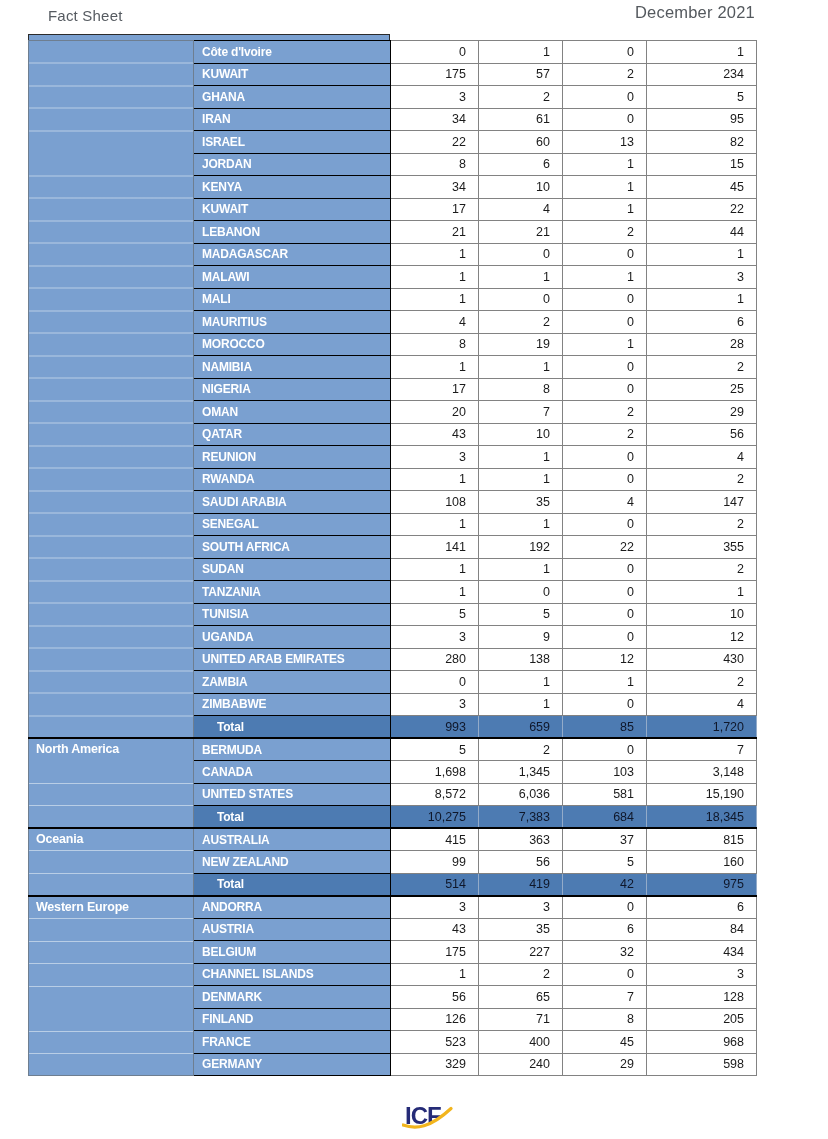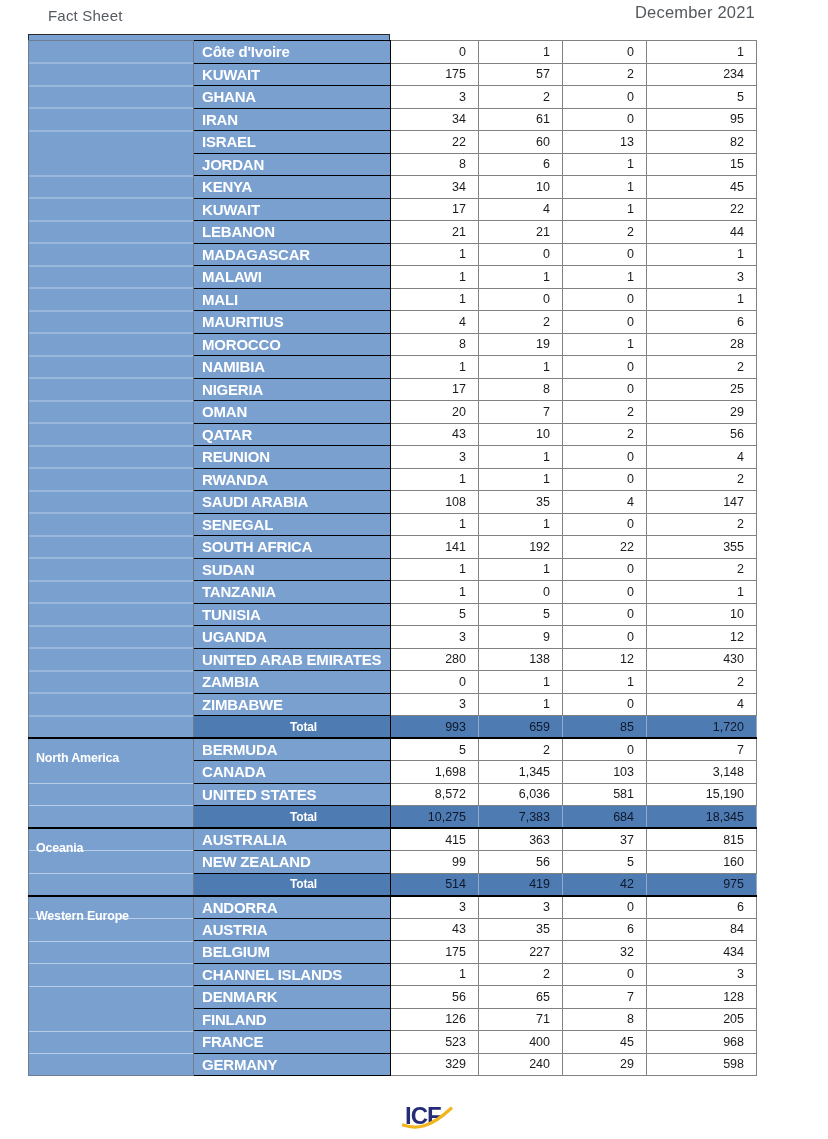--- a/index.html
+++ b/index.html
@@ -29,35 +29,35 @@
   td.region {
     background-color:#7aa0d0;
     background-image:repeating-linear-gradient(to bottom,
       rgba(255,255,255,0) 0px, rgba(255,255,255,0) 21.5px,
       rgba(196,214,234,.85) 21.5px, rgba(196,214,234,.85) 22.5px);
     border:1px solid #6e7e90;
     vertical-align:top;
   }
   .region-label {
     color:#ffffff; font-weight:bold; font-size:12.5px;
-    padding:12px 0 0 7px; letter-spacing:-.2px;
+    padding:3px 0 0 7px; letter-spacing:-.2px;
   }
   td.country {
     background:#7aa0d0; color:#ffffff; font-weight:bold;
-    font-size:15px; letter-spacing:-.2px;
+    font-size:12px; letter-spacing:-.2px;
     padding-left:8px; border:1px solid #000000;
   }
   td.num {
     background:#ffffff; color:#1b1b1b; font-size:12.5px;
     text-align:right; padding-right:12px; border:1px solid #828282;
   }
   td.total-label {
     background:#4d7bb2; color:#ffffff; font-weight:bold;
     font-size:12px; letter-spacing:-.2px;
-    padding-left:23px; border:1px solid #000000;text-align:center;
+    padding-left:23px; border:1px solid #000000;
   }
   td.total-num {
     background:#4d7bb2; color:#0f172a; font-size:12.5px;
     text-align:right; padding-right:12px; border:1px solid #93abc9;
   }
   tr.section-start td { border-top:2px solid #000000; }
   .logo-wrap {
     position:absolute; left:402px; top:1099px; width:52px; height:32px;
   }
   .logo-wrap svg { display:block; width:100%; height:100%; }

